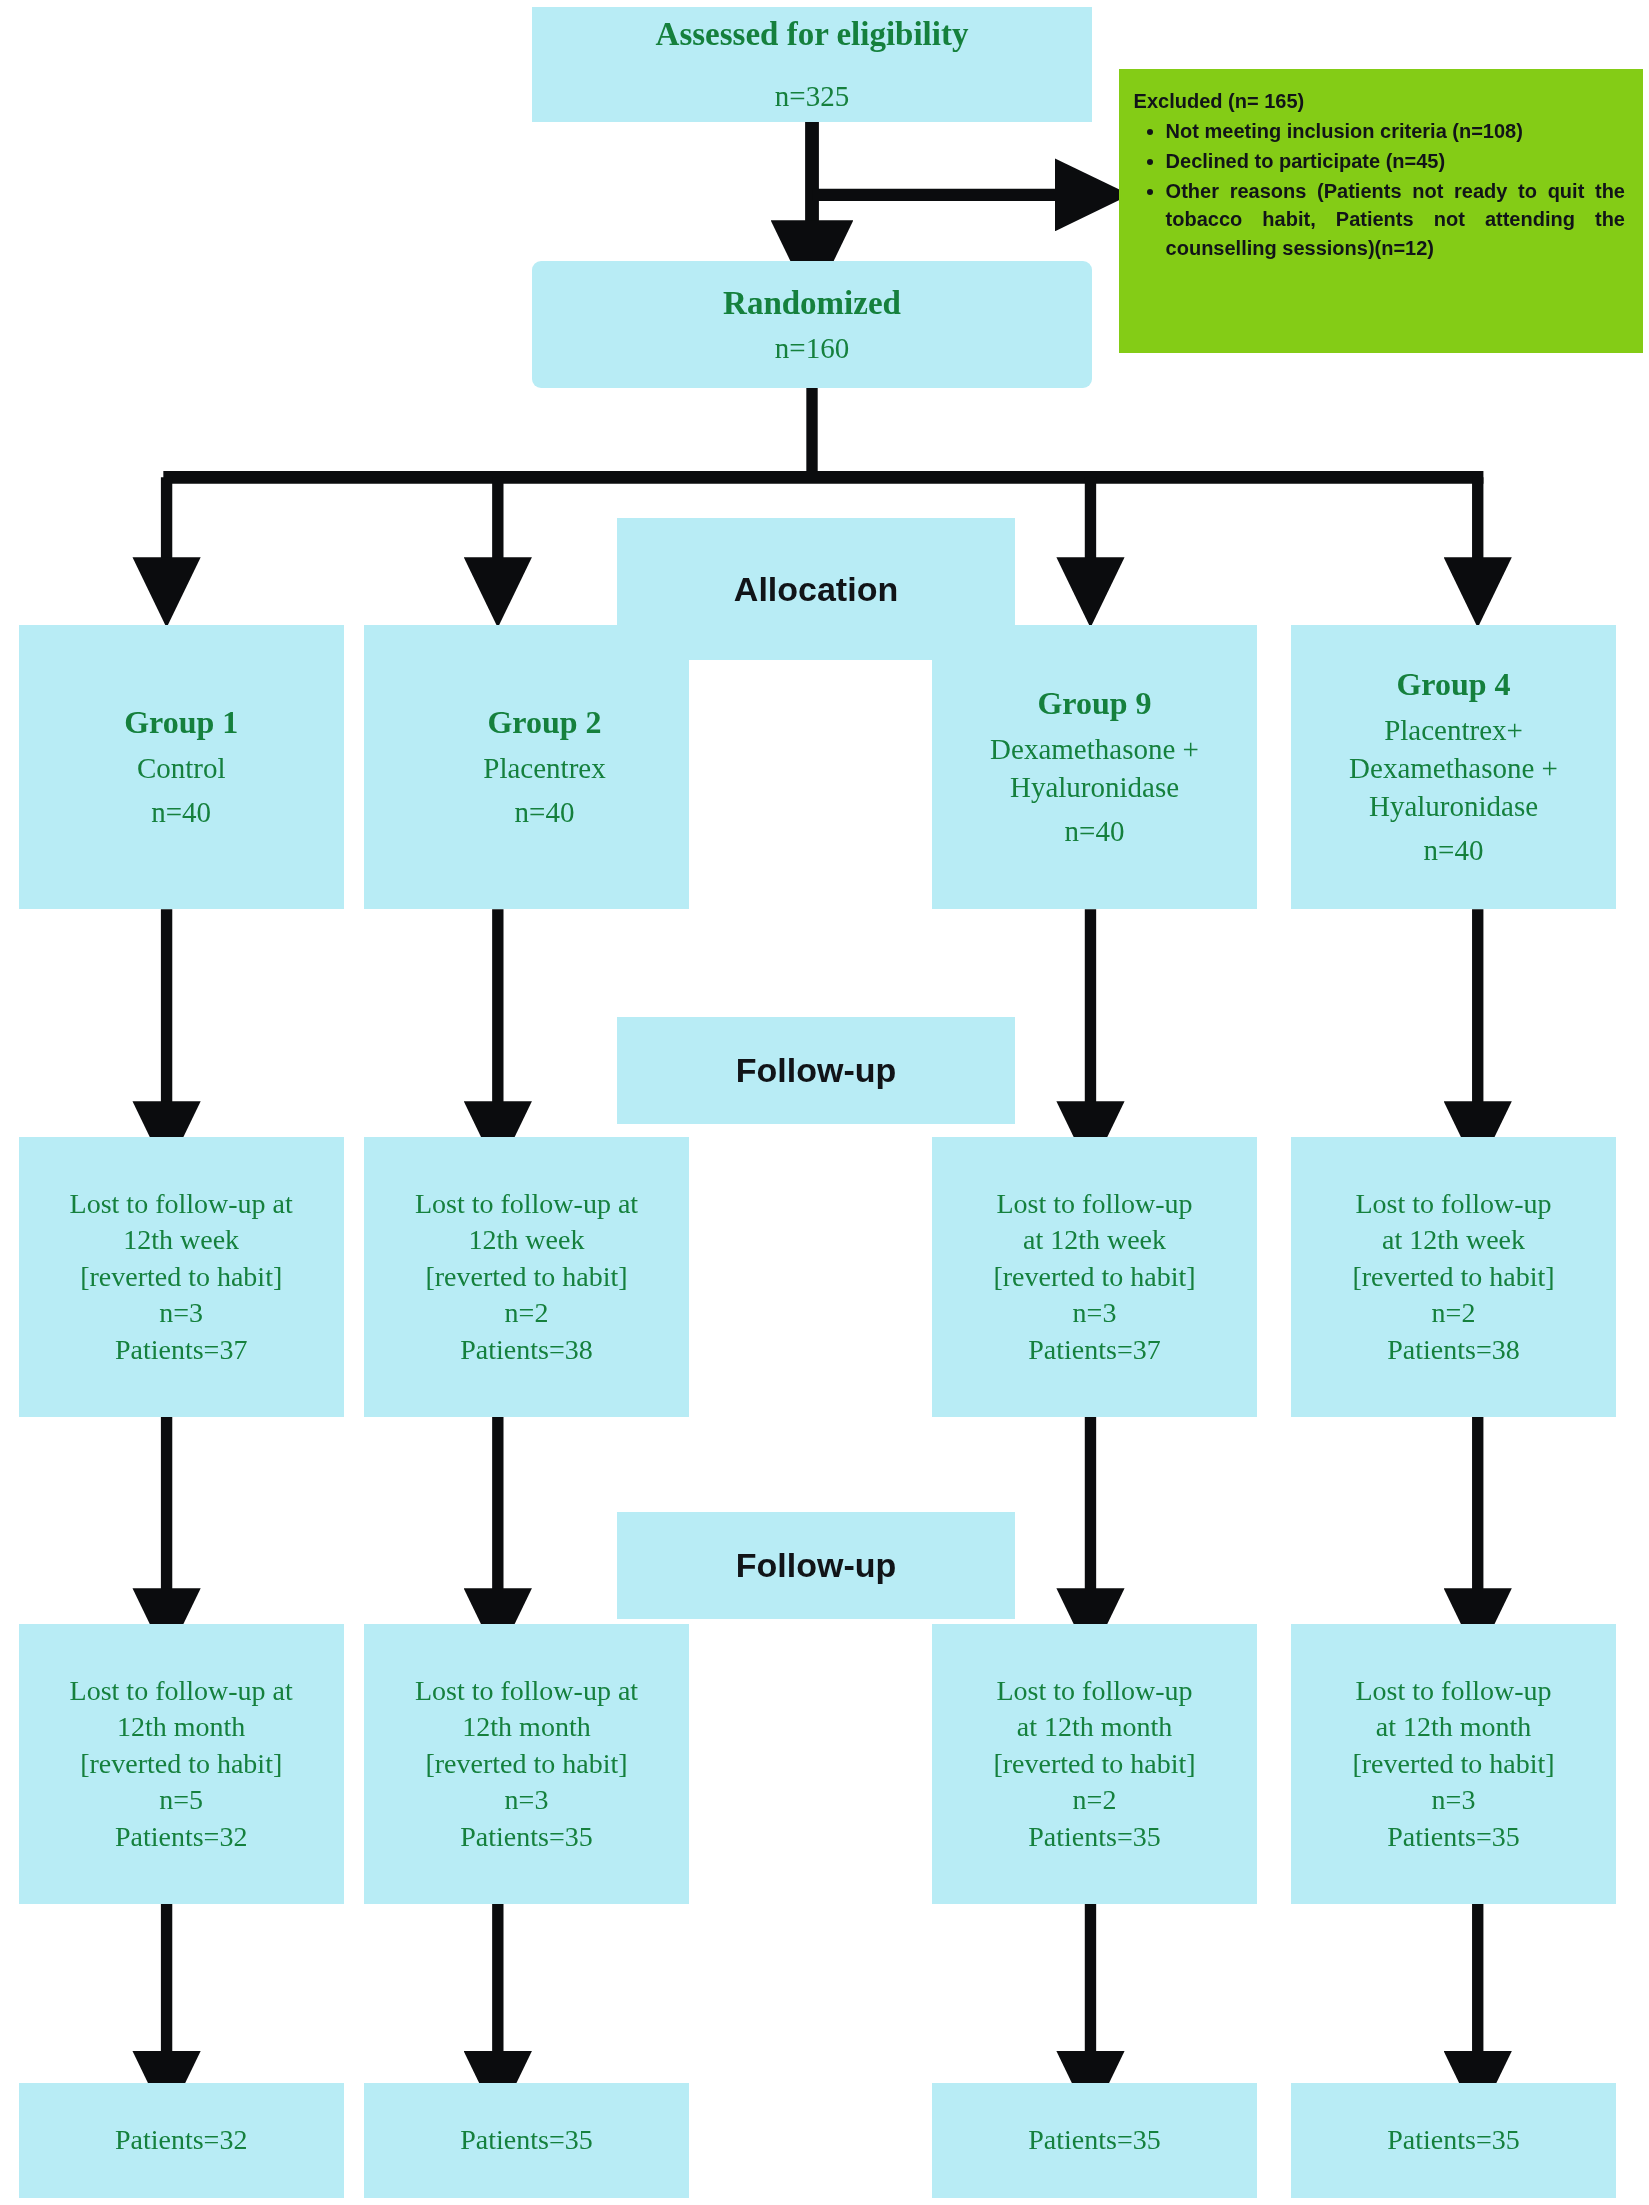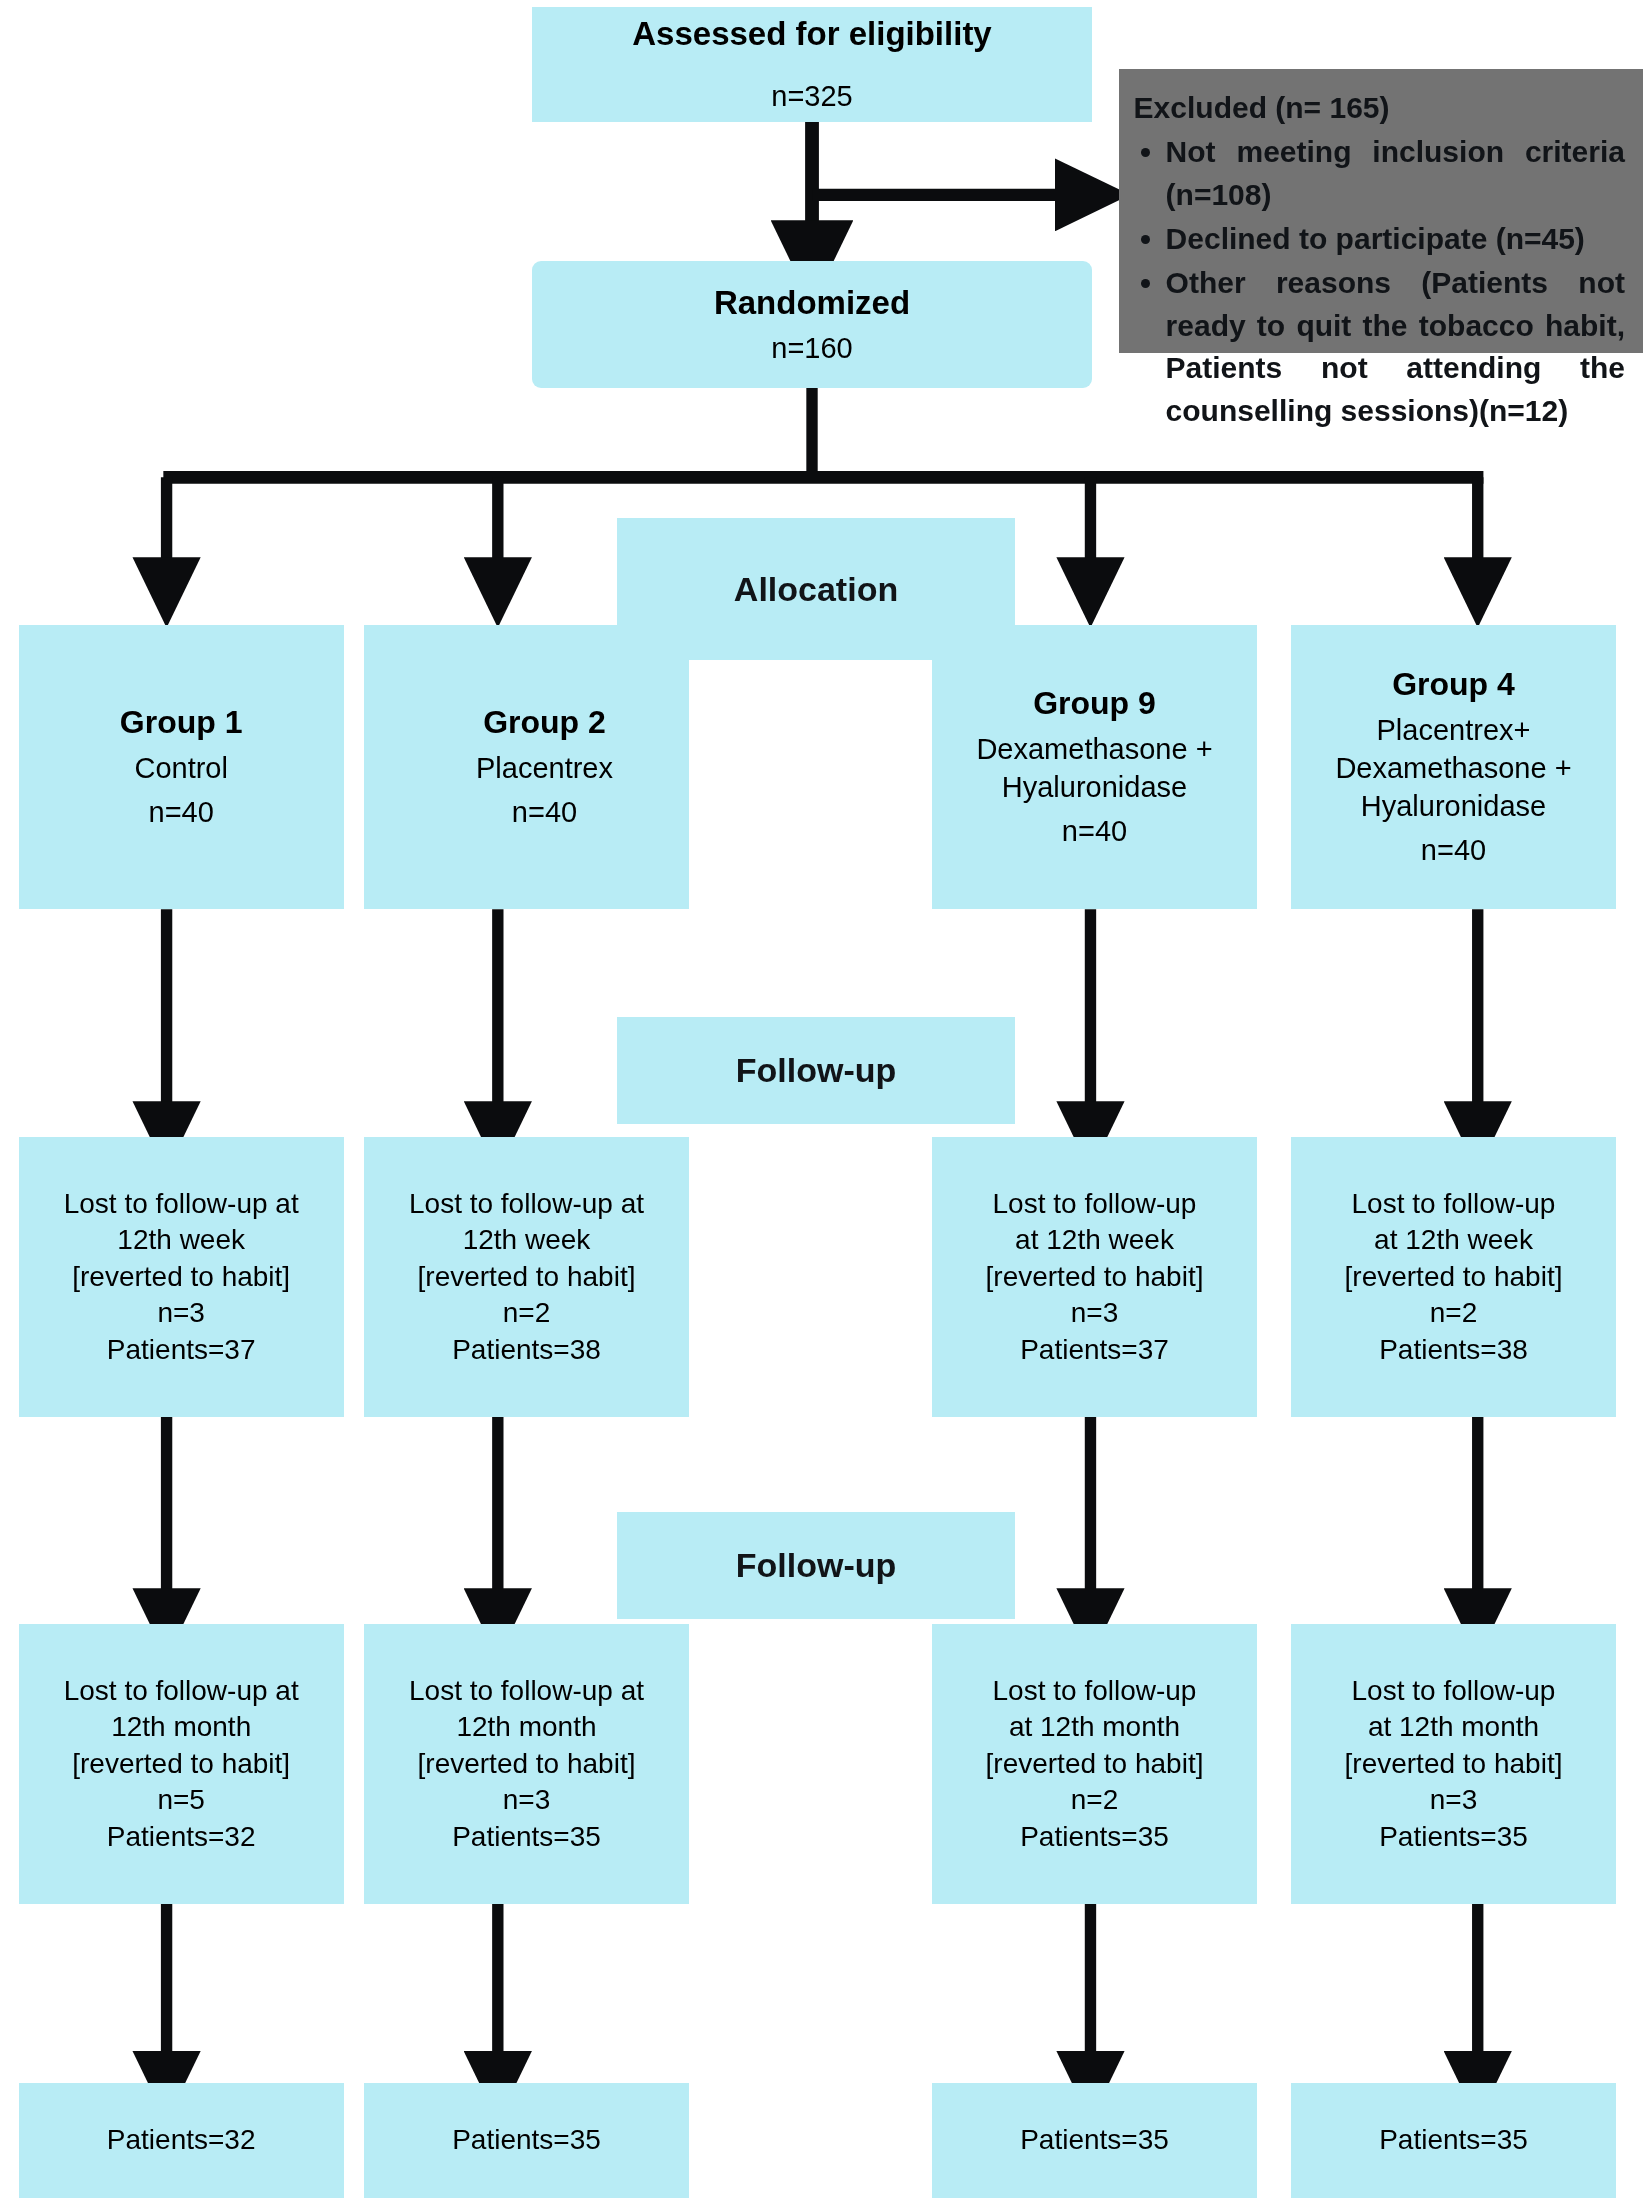--- a/index.html
+++ b/index.html
@@ -20,44 +20,45 @@
   }
   .box {
     position: absolute;
     background: #b8ecf5;
     box-sizing: border-box;
     display: flex;
     flex-direction: column;
     align-items: center;
     justify-content: center;
     text-align: center;
-    color: #000000;
+    color: #15803d;
     line-height: 1.30;
+    font-family: Liberation Serif, serif;
   }
   .box .ttl {
     font-weight: bold;
   }
   .stage-label {
     position: absolute;
     background: #b8ecf5;
     display: flex;
     align-items: center;
     justify-content: center;
     font-weight: bold;
     color: #111418;
     box-sizing: border-box;
   }
   .excluded {
     position: absolute;
-    background: #737373;
+    background: #84cc16;
     box-sizing: border-box;
     color: #111418;
     font-weight: bold;
     padding: 18px 18px 18px 14.6px;
-    font-size: 30px;
+    font-size: 20px;
     line-height: 1.42;
     text-align: left;
   }
   .excluded ul {
     margin: 1.6px 0 0 0;
     padding-left: 32px;
     list-style: disc;
   }
   .excluded li {
     margin: 0 0 1.6px 0;

